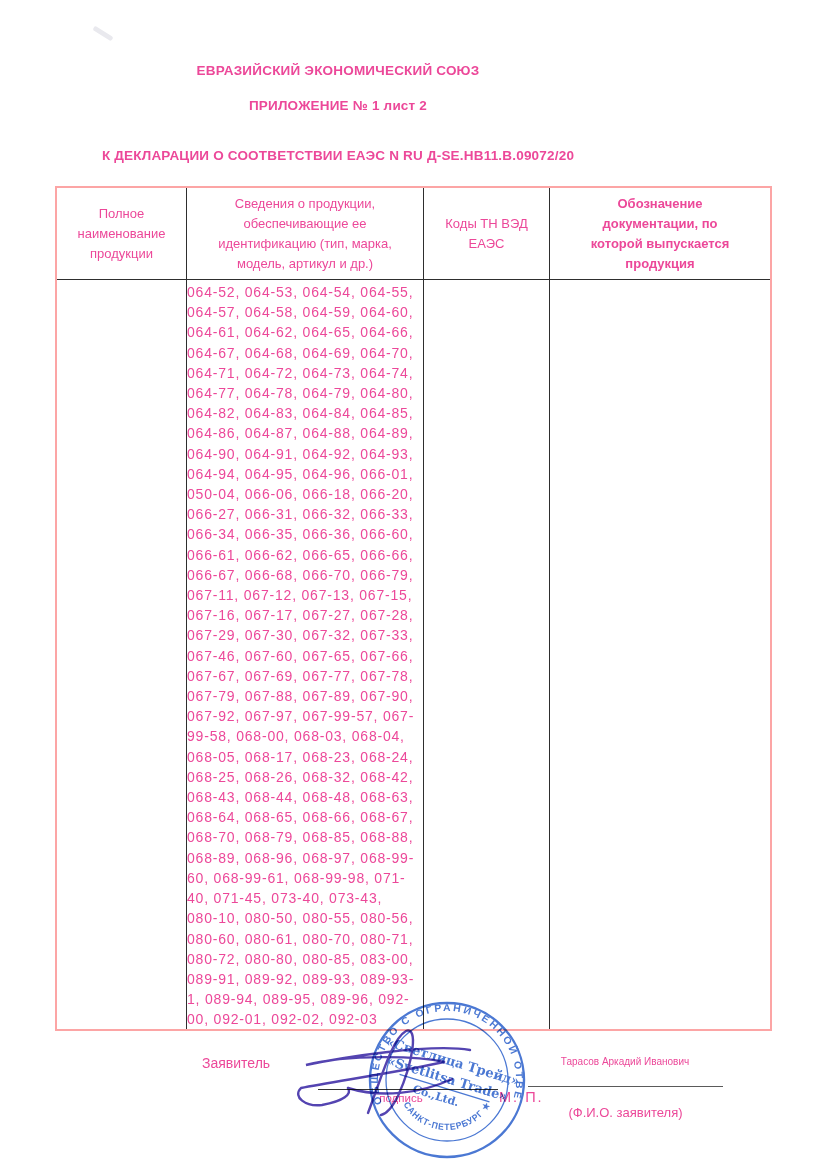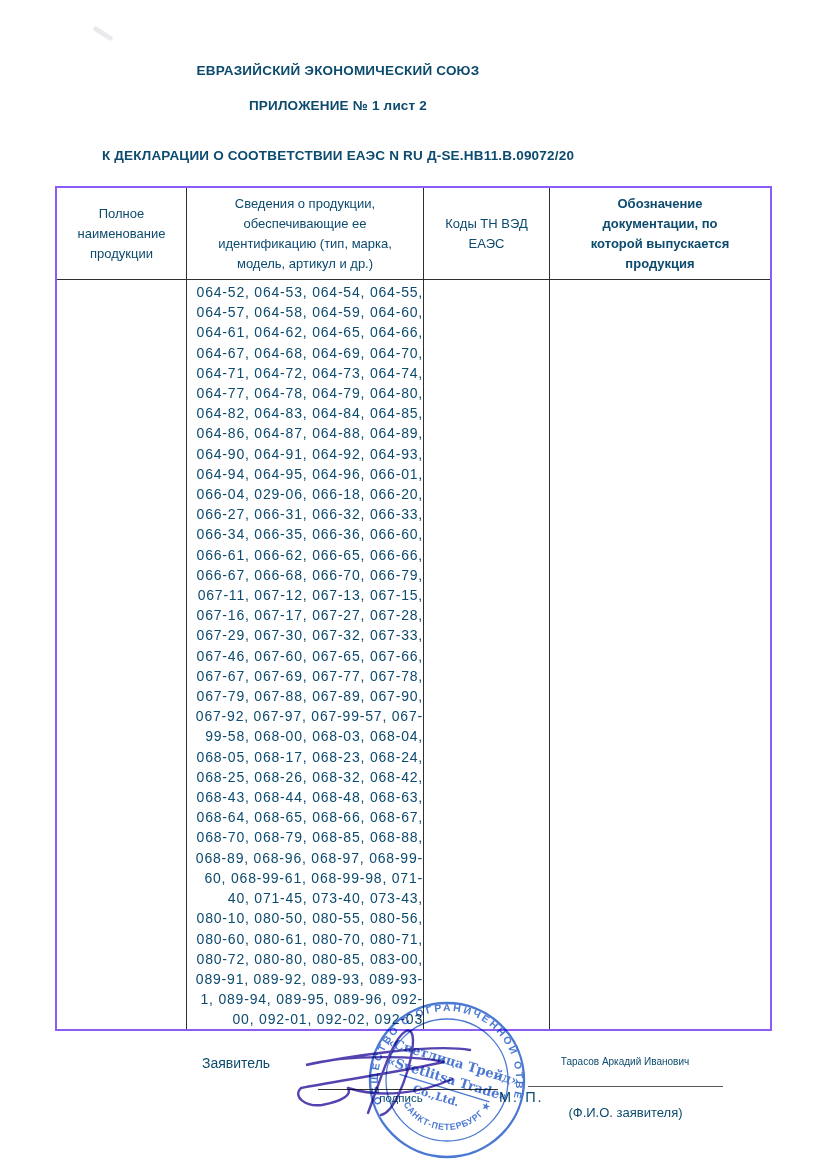--- a/index.html
+++ b/index.html
@@ -1,38 +1,38 @@
 <!DOCTYPE html>
 <html><head>
 <meta charset="utf-8">
 <style>
   html,body{margin:0;padding:0;background:#888;}
   .page{
     position:relative;width:826px;height:1169px;background:#ffffff;
-    font-family:"Liberation Sans",sans-serif;color:#0c4a6e;overflow:hidden;
+    font-family:"Liberation Sans",sans-serif;color:#ec4899;overflow:hidden;
     margin:0 auto;
   }
   
   .smudge{position:absolute;left:92px;top:31px;width:22px;height:5px;background:#e9e9ee;border-radius:3px;transform:rotate(32deg);}
   
   .doc-head{position:absolute;left:0;width:676px;text-align:center;font-weight:bold;font-size:13.5px;letter-spacing:.2px;}
   .h1{top:63px;}
   .h2{top:98px;}
   .h3{top:148px;}
   
   .tbl{
     position:absolute;left:55px;top:186px;width:713px;height:841px;
-    border:2px solid #8b5cf6;display:grid;
+    border:2px solid #fca5a5;display:grid;
     grid-template-columns:130px 237px 126px 1fr;
     grid-template-rows:92px 1fr;
   }
   .cell{border-right:1.5px solid #2e2e2e;overflow:hidden;}
   .cell.lastcol{border-right:none;font-weight:bold;}
   .head{border-bottom:1.5px solid #2e2e2e;display:flex;flex-direction:column;align-items:center;justify-content:center;text-align:center;font-size:13px;line-height:20px;padding:4px 4px;}
-  .codes{padding-top:2px;text-align:right;font-size:14px;line-height:20.2px;letter-spacing:.8px;white-space:nowrap;}
+  .codes{padding-top:2px;text-align:left;font-size:14px;line-height:20.2px;letter-spacing:.8px;white-space:nowrap;}
   
   .applicant-label{position:absolute;left:202px;top:1055px;font-size:14px;}
   .sig-line{position:absolute;left:318px;top:1089px;width:180px;border-top:1.5px solid #333;}
   .sig-caption{position:absolute;left:331px;top:1092px;width:140px;text-align:center;font-size:11.5px;}
   .seal-mark{position:absolute;left:499px;top:1089px;font-size:14.5px;letter-spacing:2px;}
   .name-block{position:absolute;left:540px;top:1052px;width:170px;text-align:center;font-size:10px;line-height:19px;}
   .fio-line{position:absolute;left:528px;top:1086px;width:195px;border-top:1.5px solid #5a5a5a;}
   .fio-caption{position:absolute;left:528px;top:1090px;width:195px;text-align:center;font-size:13px;margin-top:15px;}
   
   .stamp-svg{position:absolute;left:362px;top:995px;mix-blend-mode:multiply;opacity:.92;}
@@ -77,21 +77,21 @@
         <div>064-52, 064-53, 064-54, 064-55,</div>
         <div>064-57, 064-58, 064-59, 064-60,</div>
         <div>064-61, 064-62, 064-65, 064-66,</div>
         <div>064-67, 064-68, 064-69, 064-70,</div>
         <div>064-71, 064-72, 064-73, 064-74,</div>
         <div>064-77, 064-78, 064-79, 064-80,</div>
         <div>064-82, 064-83, 064-84, 064-85,</div>
         <div>064-86, 064-87, 064-88, 064-89,</div>
         <div>064-90, 064-91, 064-92, 064-93,</div>
         <div>064-94, 064-95, 064-96, 066-01,</div>
-        <div>066-04, 029-06, 066-18, 066-20,</div>
+        <div>050-04, 066-06, 066-18, 066-20,</div>
         <div>066-27, 066-31, 066-32, 066-33,</div>
         <div>066-34, 066-35, 066-36, 066-60,</div>
         <div>066-61, 066-62, 066-65, 066-66,</div>
         <div>066-67, 066-68, 066-70, 066-79,</div>
         <div>067-11, 067-12, 067-13, 067-15,</div>
         <div>067-16, 067-17, 067-27, 067-28,</div>
         <div>067-29, 067-30, 067-32, 067-33,</div>
         <div>067-46, 067-60, 067-65, 067-66,</div>
         <div>067-67, 067-69, 067-77, 067-78,</div>
         <div>067-79, 067-88, 067-89, 067-90,</div>

